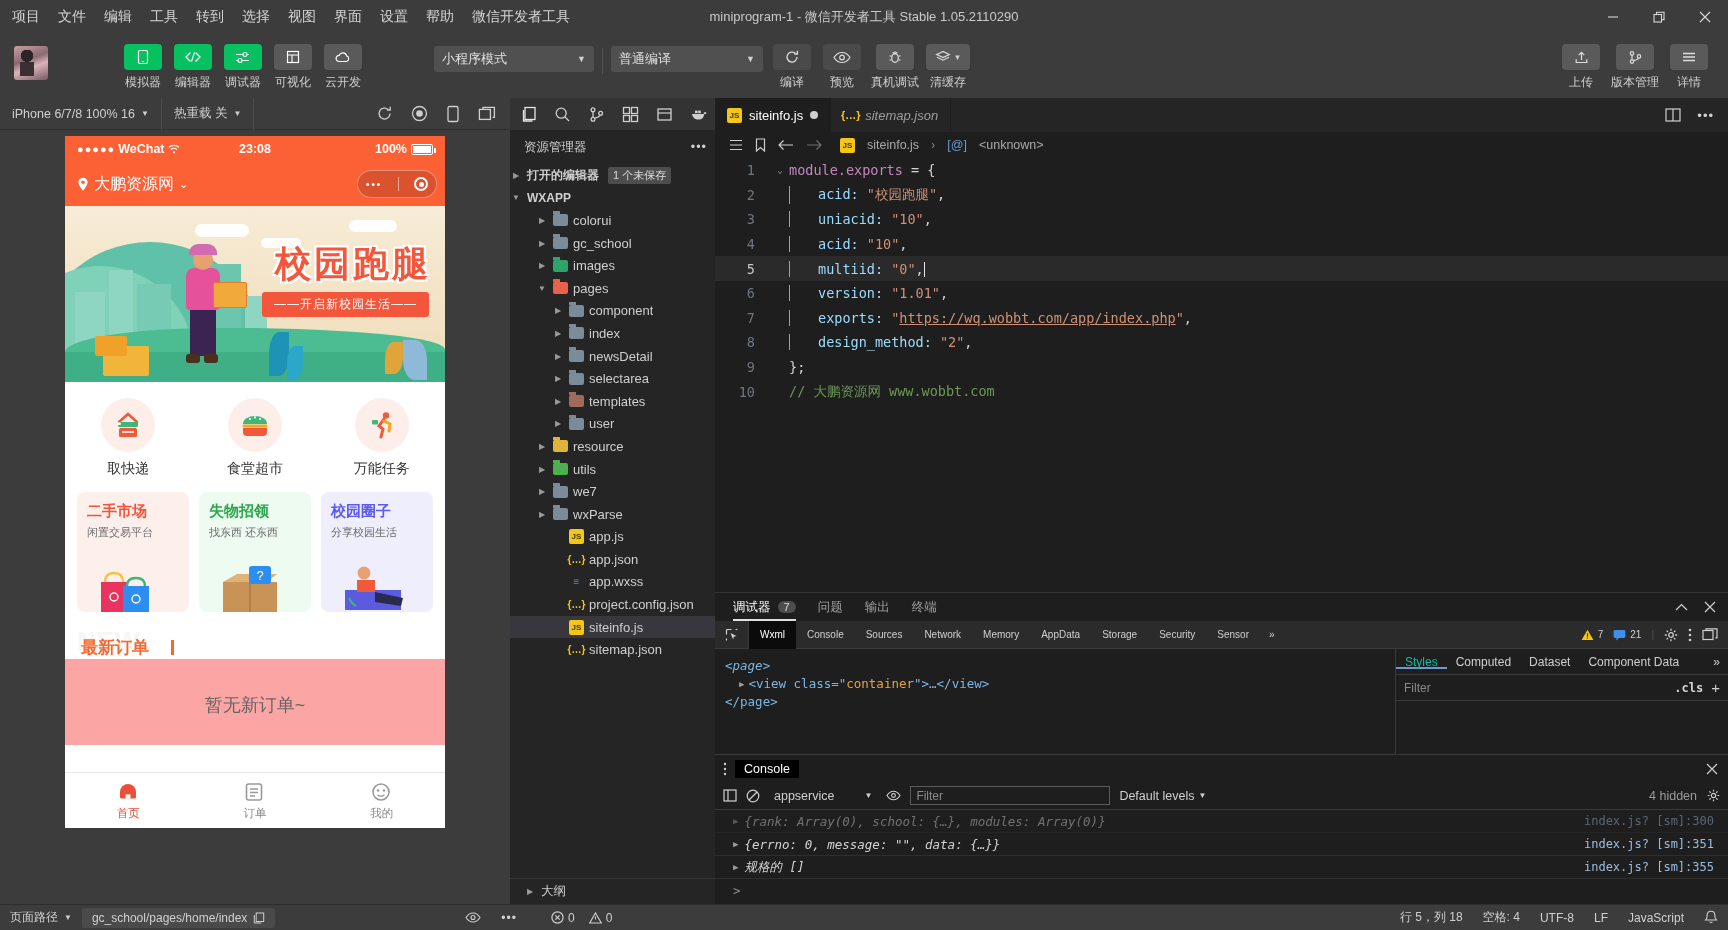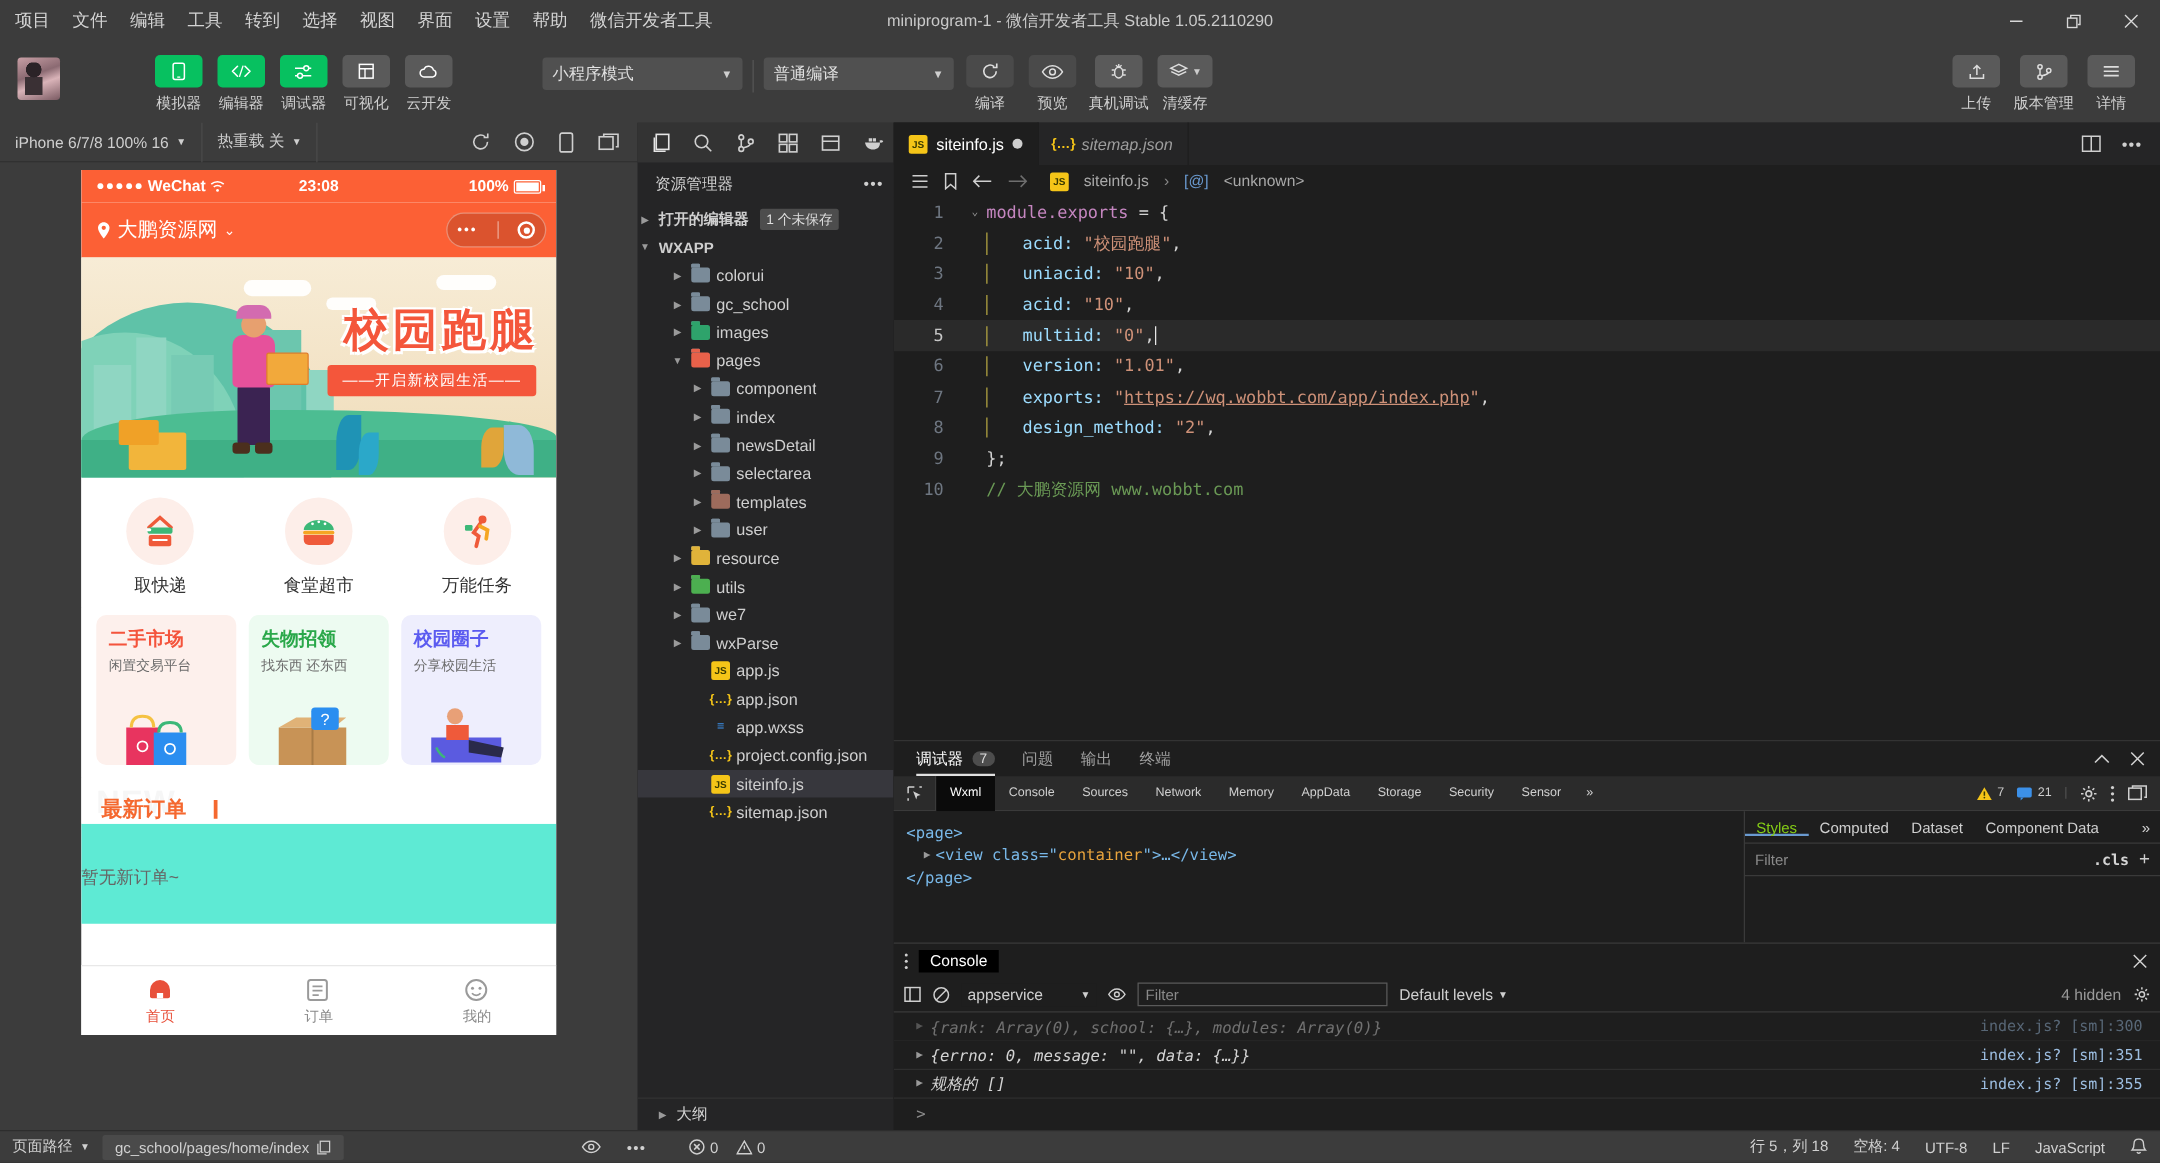--- a/index.html
+++ b/index.html
@@ -133,21 +133,21 @@
 
   .cards3 { display:flex; gap:10px; padding: 6px 12px 10px 12px; background:#fff;}
   .card3 { flex:1; height: 120px; border-radius: 8px; padding: 10px 0 0 10px; position:relative; overflow:hidden;}
   .c-title { font-size: 15px; font-weight: bold; }
   .c-sub { font-size: 11px; color:#6b6b6b; margin-top: 4px;}
 
   .orders { background:#fff; padding: 14px 16px 0 16px; position:relative;}
   .orders-ghost { position:absolute; left: 12px; top: 4px; font-size: 26px; font-weight:900; color:#f6f6f6; letter-spacing:1px;}
   .orders-title { font-size: 17px; font-weight:bold; color:#f5682f; position:relative; display:flex; align-items:center; gap:22px;}
   .orders-title .bar { width: 3px; height: 15px; background:#f5682f; display:inline-block;}
-  .orders-empty { text-align:left; font-size: 14px; color:#666; padding: 34px 0 28px 0; background:#5eead4;}
+  .orders-empty { text-align:center; font-size: 18px; color:#666; padding: 34px 0 28px 0; background:#fca5a5;}
 
   .tabbar { margin-top:auto; height: 56px; background:#fff; border-top:1px solid #e8e8e8; display:flex;}
   .tab { flex:1; display:flex; flex-direction:column; align-items:center; justify-content:center; gap:3px;}
   .tab-ico { width: 24px; height: 22px; position:relative;}
   .tab-label { font-size: 11.5px; }
 
   
   .explorer { width: 205px; flex: 0 0 205px; background: #252526; display:flex; flex-direction: column; }
   .act-bar { height: 32px; background:#333333; display:flex; align-items:center; padding-left: 10px; gap: 17px; }
   .exp-head { height: 34px; display:flex; align-items:center; padding: 0 8px 0 14px; font-size: 12.5px; color: #cfcfcf; }
@@ -193,21 +193,21 @@
   .dt-tab { padding: 0 11px; height:28px; display:flex; align-items:center;}
   .dt-tab.active { background:#0b0b0b; color:#fff;}
   .dt-bar .insp { width:34px; display:flex; align-items:center; justify-content:center; border-right:1px solid #3a3a3a; height:28px;}
   .dt-bar .rightgrp { margin-left:auto; display:flex; align-items:center; gap:10px; padding-right:10px;}
   .warnchip { display:flex; align-items:center; gap:4px;}
   .dt-main { flex:1 1 auto; display:flex; min-height:0; }
   .wxml-pane { flex:1 1 auto; padding: 8px 10px; font-family:"DejaVu Sans Mono",monospace; font-size:12.5px; line-height:1.45; background:#1e1e1e; border-right:1px solid #3a3a3a; overflow:hidden;}
   .styles-pane { width: 332px; flex: 0 0 332px; background:#1e1e1e; display:flex; flex-direction:column;}
   .styles-tabs { height:26px; display:flex; align-items:center; font-size:12px; color:#cfcfcf; border-bottom:1px solid #3a3a3a;}
   .styles-tabs span { padding: 0 9px; }
-  .styles-tabs .act { color:#84cc16; box-shadow: inset 0 -2px 0 #6a9ad0; text-align: right;}
+  .styles-tabs .act { color:#14b8a6; box-shadow: inset 0 -2px 0 #6a9ad0; text-align: right;}
   .styles-filter { height:26px; display:flex; align-items:center; padding: 0 8px; font-size:12px; color:#8a8a8a; border-bottom:1px solid #3a3a3a; gap:8px;}
   .styles-filter .cls { margin-left:auto; color:#d4d4d4; font-family:"DejaVu Sans Mono",monospace; font-weight:bold;}
   .console-sec { height: 150px; flex: 0 0 150px; display:flex; flex-direction:column; background:#1e1e1e; border-top:1px solid #3a3a3a;}
   .console-head { height:27px; display:flex; align-items:center; gap:8px; font-size:12.5px; color:#cfcfcf; padding-left:8px;}
   .console-head .ctab { background:#000; color:#fff; padding:2px 9px; }
   .console-head .x { margin-left:auto; padding-right:10px;}
   .console-bar { height:28px; display:flex; align-items:center; gap:9px; padding: 0 8px; font-size:12.5px; color:#cfcfcf; border-bottom:1px solid #3a3a3a;}
   .csel { display:flex; align-items:center; gap:30px; background:#1e1e1e; border:1px solid transparent; padding: 1px 4px;}
   .cfilter { width: 200px; height:19px; background:#1e1e1e; border:1px solid #5a5a5a; color:#8a8a8a; font-size:12px; padding: 0 5px; display:flex; align-items:center;}
   .console-bar .rgt { margin-left:auto; display:flex; align-items:center; gap:10px; color:#9a9a9a;}
@@ -989,21 +989,21 @@
                     <rect x="1" y="2.5" width="10" height="9" fill="none" stroke="#cfcfcf" stroke-width="1.2"></rect>
                     <path d="M4 2.3V.8h11v9h-1.6" fill="none" stroke="#cfcfcf" stroke-width="1.2"></path>
                   </svg>
               </span>
             </div>
           </div>
 
           <div class="dt-main">
             <div class="wxml-pane">
               <div id="wxml-rows">
-                  <div style="padding-left: 0px; display: flex; align-items: center; gap: 4px;">
+                  <div style="padding-left: 0px; display: flex; align-items: center; gap: 4px; font-style: italic;">
                     <span style="color: rgb(121, 184, 232);">&lt;page&gt;</span>
                   </div>
                   <div style="padding-left: 14px; display: flex; align-items: center; gap: 4px;">
                     <span class="arrow-r">▶</span>
                     <span style="color: rgb(121, 184, 232);"><span style="color:#79b8e8">&lt;view class="</span><span style="color:#e8a33d">container</span><span style="color:#79b8e8">"&gt;…&lt;/view&gt;</span></span>
                   </div>
                   <div style="padding-left: 0px; display: flex; align-items: center; gap: 4px;">
                     <span style="color: rgb(121, 184, 232);">&lt;/page&gt;</span>
                   </div>
                 </div>

